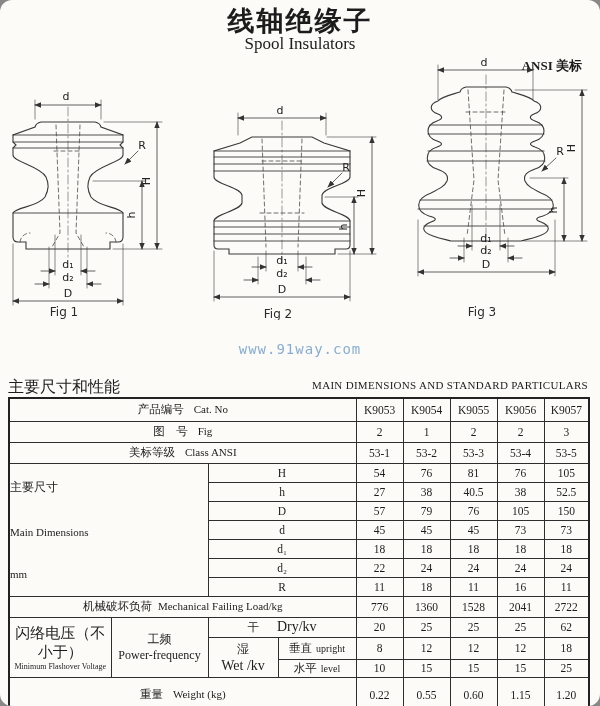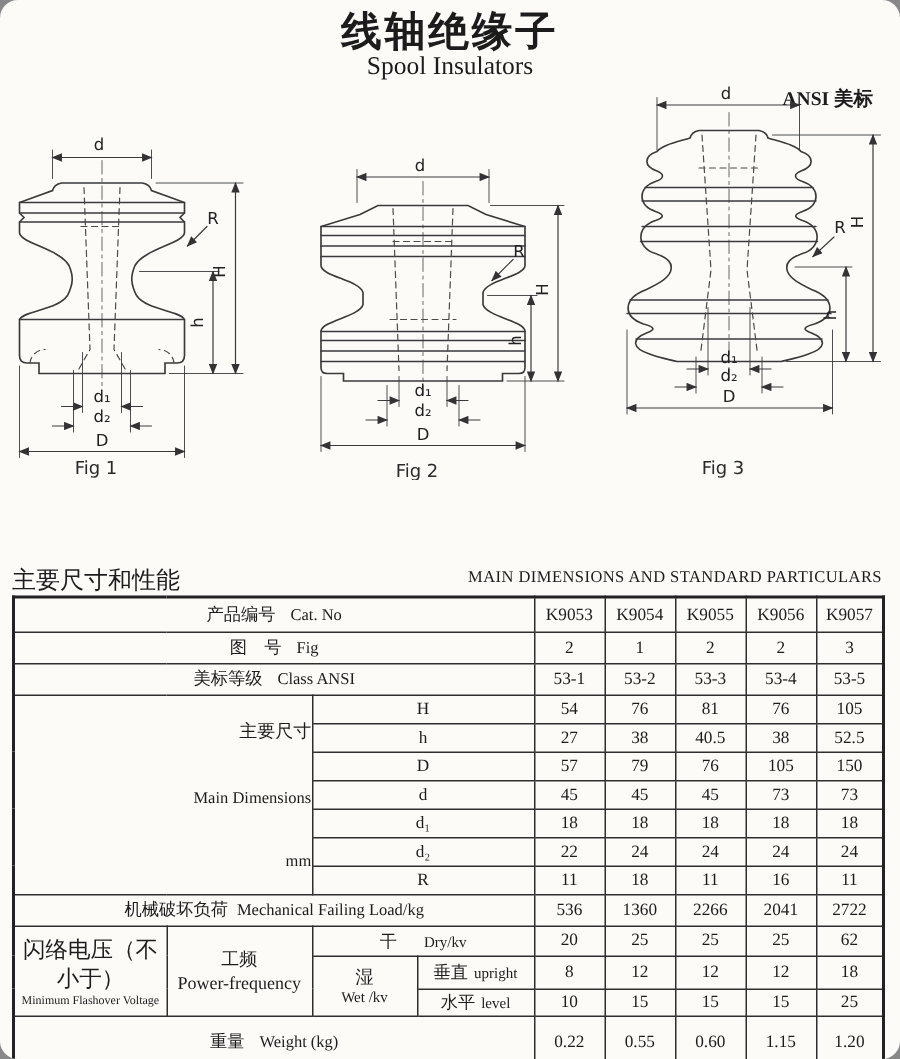--- a/index.html
+++ b/index.html
@@ -36,31 +36,31 @@
 
   table.spec { position:absolute; left:8px; top:397px; width:580px;
     border-collapse:collapse; table-layout:fixed;
     border:2px solid #222; }
   table.spec td { border:1px solid #2e2e2e; text-align:center; vertical-align:middle;
     font-size:11.5px; padding:0; overflow:hidden; }
   td.lab { text-align:left; padding-left:5px; font-size:12px;margin-left:48px; }
   td.lab .en { font-size:11px; margin-left:10px; }
   td.sym { font-size:11px; font-family:"Liberation Serif", serif; }
   .dims-wrap { height:131px; display:flex; flex-direction:column;
-    justify-content:space-around; align-items:flex-end; }
+    justify-content:space-around; align-items:flex-start; }
   .dims-wrap .zh { font-size:12px; }
   .dims-wrap .en, .dims-wrap .unit { font-size:11px; }
   td.fo .zh { font-size:15px; }
   td.fo .en { font-size:8px; white-space:nowrap; }
   td.freq .zh { font-size:12px; }
   td.freq .en { font-size:12px; }
   td.dry { text-align:left; padding-left:6px; font-size:12px; }
-  td.dry .en { font-size:10px; margin-left:18px; }
+  td.dry .en { font-size:14px; margin-left:18px; }
   td.wet .zh { font-size:12px; }
-  td.wet .en { font-size:10px; }
+  td.wet .en { font-size:14px; }
   td.ori { text-align:left; padding-left:10px; font-size:12px; }
   td.ori .en { font-size:10px; margin-left:4px; }
 </style>
 </head>
 <body>
 
 <div class="page">
 
   <div class="title-zh">线轴绝缘子</div>
   <div class="title-en">Spool Insulators</div>
@@ -235,20 +235,21 @@
     <path class="dim" d="M60,208 L74,208" marker-end="url(#f3e)"></path>
     <path class="dim" d="M132,208 L118,208" marker-end="url(#f3e)"></path>
     <text class="dimtext" x="96" y="204" text-anchor="middle">d₂</text>
 
     <path class="ext" d="M28,170 L28,226 M165,170 L165,226"></path>
     <path class="dim" d="M28,222 L165,222" marker-start="url(#f3s)" marker-end="url(#f3e)"></path>
     <text class="dimtext" x="96" y="218" text-anchor="middle">D</text>
     <text class="figlabel" x="92" y="266" text-anchor="middle">Fig 3</text>
   </svg>
 
+  <div class="watermark">www.91way.com</div>
 
   <div class="sec-left">主要尺寸和性能</div>
   <div class="sec-right">MAIN DIMENSIONS AND STANDARD PARTICULARS</div>
 
   <table class="spec">
     <colgroup>
       <col style="width:102px">
         <col style="width:97px">
         <col style="width:70px">
         <col style="width:78px">
@@ -341,23 +342,23 @@
     <tr style="height:19px">
       <td class="sym" colspan="2">R</td>
       <td>11</td>
       <td>18</td>
       <td>11</td>
       <td>16</td>
       <td>11</td>
     </tr>
     <tr style="height:21px">
       <td class="lab" colspan="4"><span>机械破坏负荷</span><span class="en" style="margin-left:6px">Mechanical Failing Load/kg</span></td>
-      <td>536</td>
+      <td>776</td>
       <td>1360</td>
-      <td>2266</td>
+      <td>1528</td>
       <td>2041</td>
       <td>2722</td>
     </tr>
     <tr style="height:20px">
       <td class="fo" rowspan="3">
         <div class="zh">闪络电压（不小于）</div>
         <div class="en">Minimum Flashover Voltage</div>
       </td>
       <td class="freq" rowspan="3">
         <div class="zh">工频</div>

